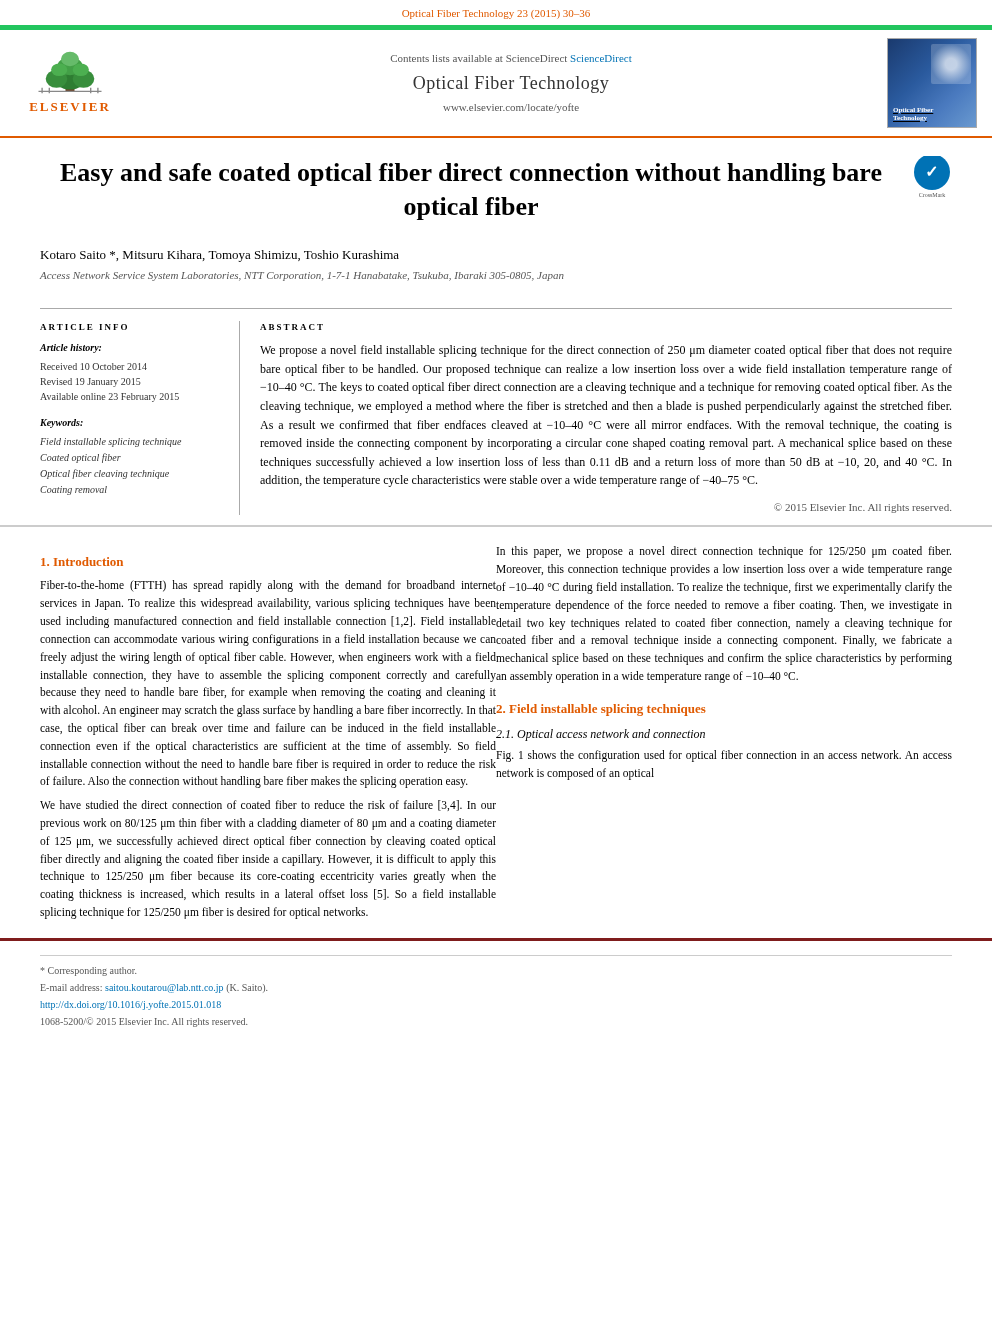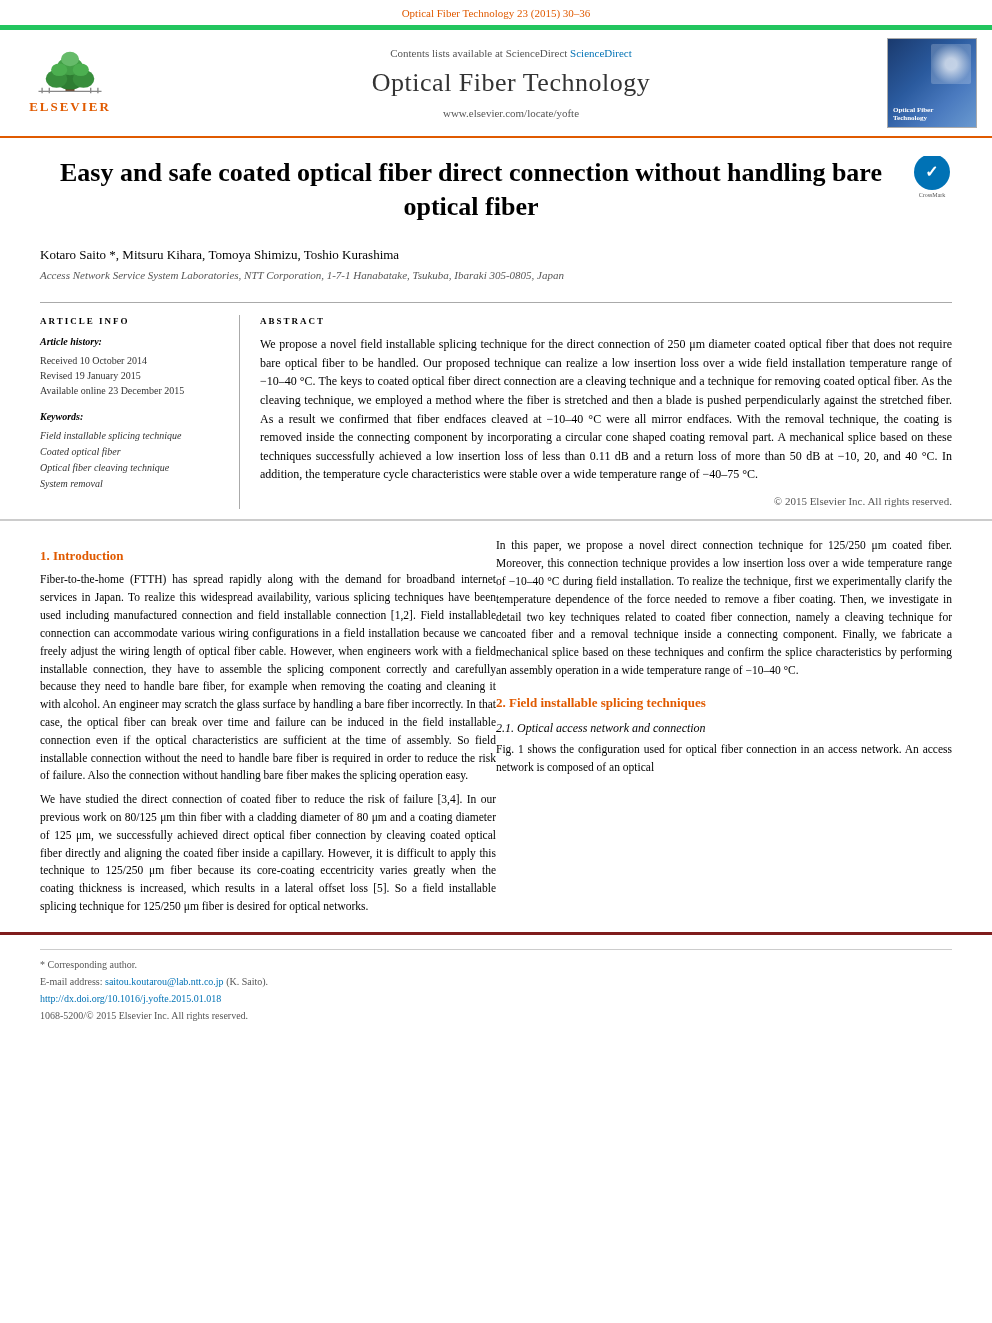--- a/index.html
+++ b/index.html
@@ -64,36 +64,37 @@
       align-items: center;
       justify-content: center;
       gap: 4px;
     }
     .sciencedirect-line {
       font-size: 11px;
       color: #555;
     }
     .sciencedirect-line a { color: #0072b5; text-decoration: none; }
     .journal-title {
-      font-size: 26px;
+      font-size: 18px;
       font-weight: normal;
       color: #333;
       letter-spacing: 0.5px;
     }
     .journal-url {
       font-size: 11px;
       color: #555;
     }
 
     .header-right {
       width: 100px;
       flex-shrink: 0;
       display: flex;
       align-items: center;
       justify-content: center;
+      text-decoration: underline;
     }
     .journal-cover {
       width: 90px;
       height: 90px;
       background: linear-gradient(135deg, #1a3a6e 0%, #2a5a9e 40%, #4a7abf 70%, #6a9ad0 100%);
       border: 1px solid #aaa;
       position: relative;
       overflow: hidden;
       display: flex;
       flex-direction: column;
@@ -162,21 +163,21 @@
 
     .authors {
       font-size: 13px;
       color: #000;
       margin-bottom: 4px;
     }
     .affiliation {
       font-size: 11px;
       font-style: italic;
       color: #555;
-      margin-bottom: 18px;
+      margin-bottom: 24px;
     }
 
     
     .two-col {
       display: flex;
       gap: 20px;
       border-top: 1px solid #aaa;
       padding-top: 12px;
     }
     .left-col {
@@ -344,28 +345,28 @@
   </div>
   <div class="affiliation">Access Network Service System Laboratories, NTT Corporation, 1-7-1 Hanabatake, Tsukuba, Ibaraki 305-0805, Japan</div>
 
   <div class="two-col">
     <div class="left-col">
       <div class="section-label">ARTICLE INFO</div>
       <div class="article-info-block">
         <div class="info-subhead">Article history:</div>
         <div class="info-line">Received 10 October 2014</div>
         <div class="info-line">Revised 19 January 2015</div>
-        <div class="info-line">Available online 23 December 2015</div>
+        <div class="info-line">Available online 23 February 2015</div>
       </div>
       <div class="keywords-block">
         <div class="info-subhead">Keywords:</div>
         <div class="keyword-item">Field installable splicing technique</div>
         <div class="keyword-item">Coated optical fiber</div>
         <div class="keyword-item">Optical fiber cleaving technique</div>
-        <div class="keyword-item">System removal</div>
+        <div class="keyword-item">Coating removal</div>
       </div>
     </div>
     <div class="right-col">
       <div class="section-label">ABSTRACT</div>
       <div class="abstract-text">We propose a novel field installable splicing technique for the direct connection of 250 μm diameter coated optical fiber that does not require bare optical fiber to be handled. Our proposed technique can realize a low insertion loss over a wide field installation temperature range of −10–40 °C. The keys to coated optical fiber direct connection are a cleaving technique and a technique for removing coated optical fiber. As the cleaving technique, we employed a method where the fiber is stretched and then a blade is pushed perpendicularly against the stretched fiber. As a result we confirmed that fiber endfaces cleaved at −10–40 °C were all mirror endfaces. With the removal technique, the coating is removed inside the connecting component by incorporating a circular cone shaped coating removal part. A mechanical splice based on these techniques successfully achieved a low insertion loss of less than 0.11 dB and a return loss of more than 50 dB at −10, 20, and 40 °C. In addition, the temperature cycle characteristics were stable over a wide temperature range of −40–75 °C.</div>
       <div class="copyright">© 2015 Elsevier Inc. All rights reserved.</div>
     </div>
   </div>
 </div>
 

